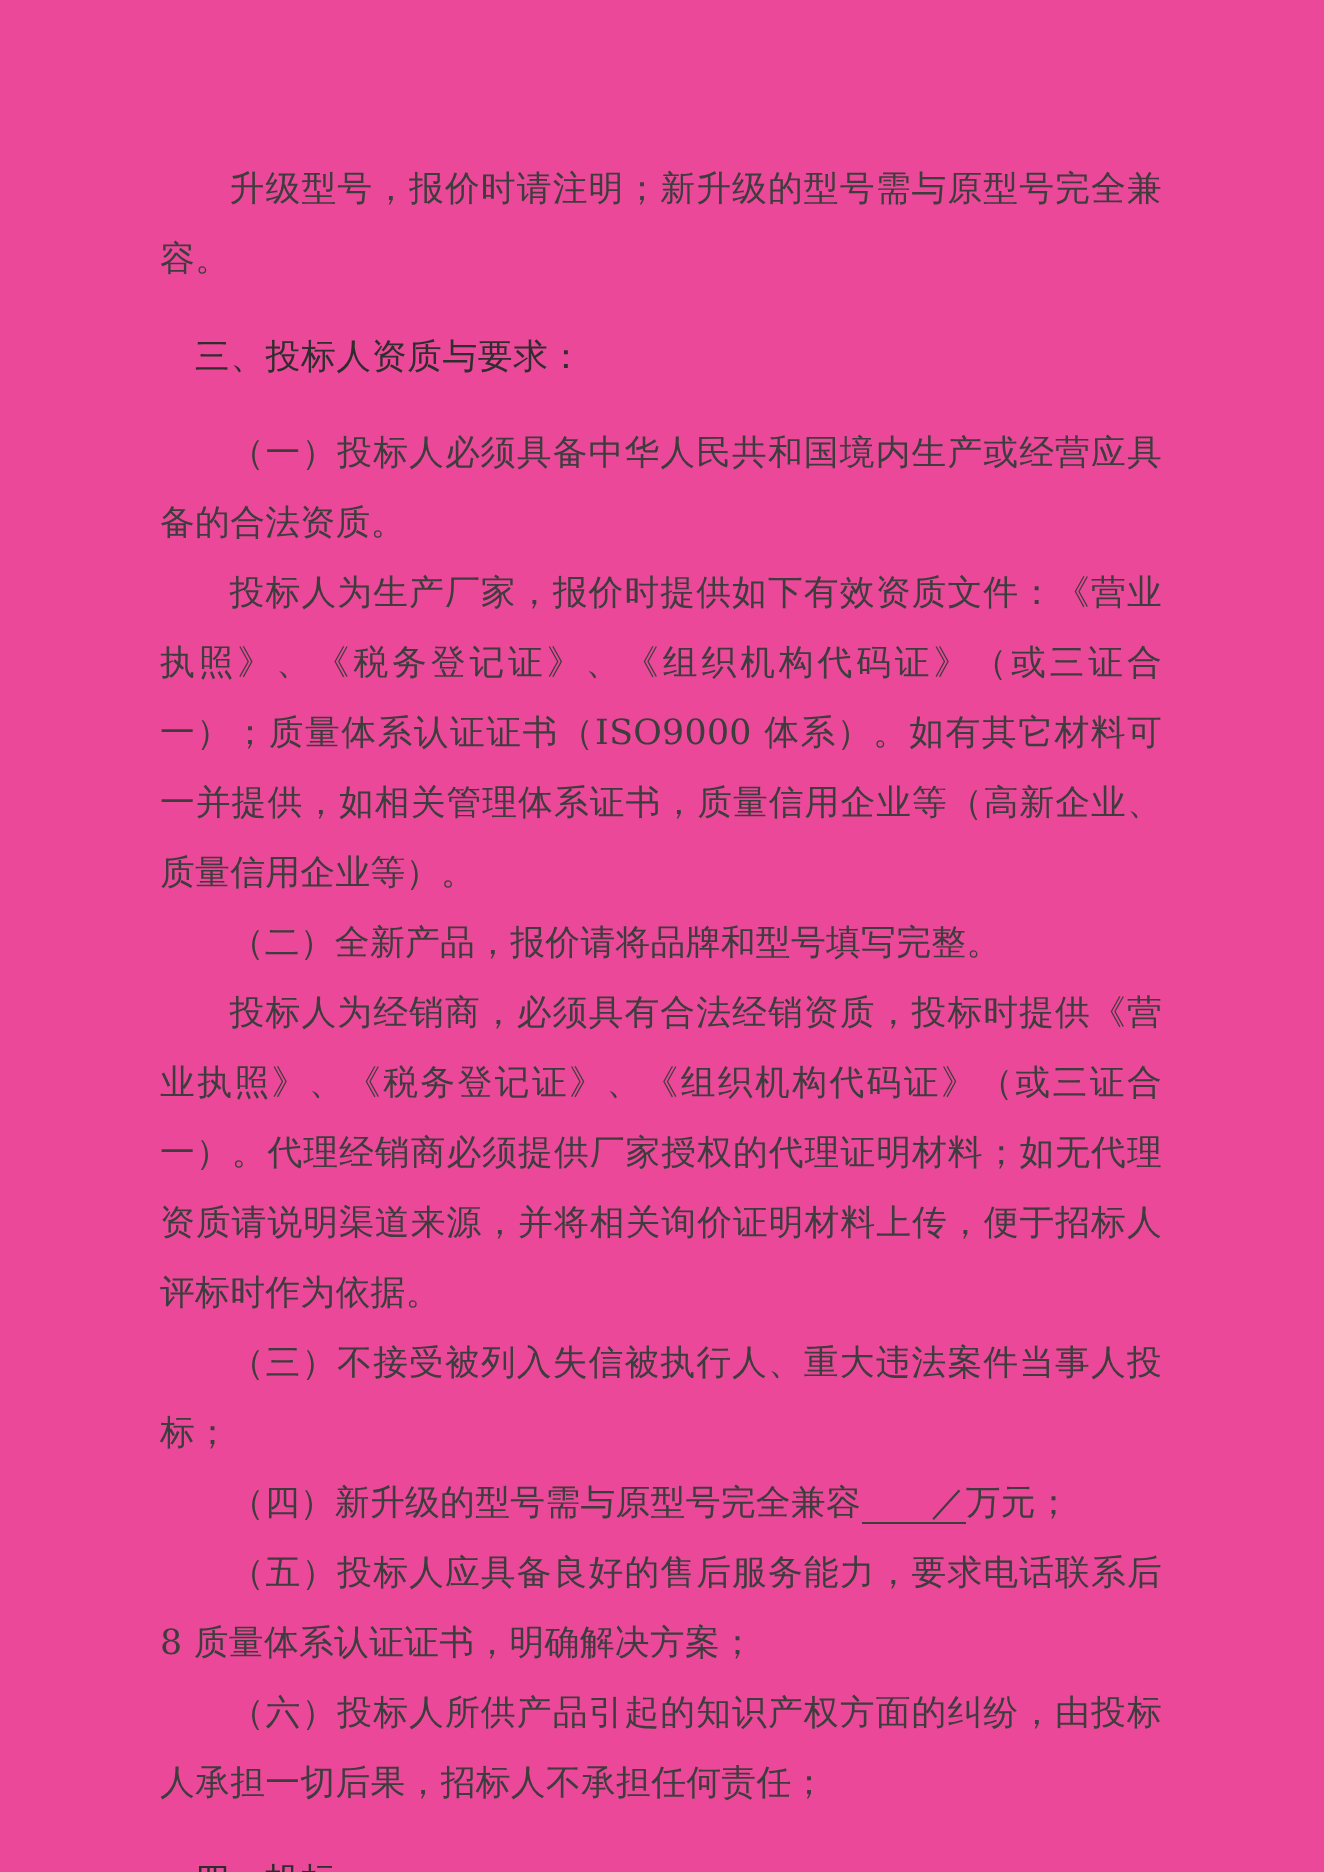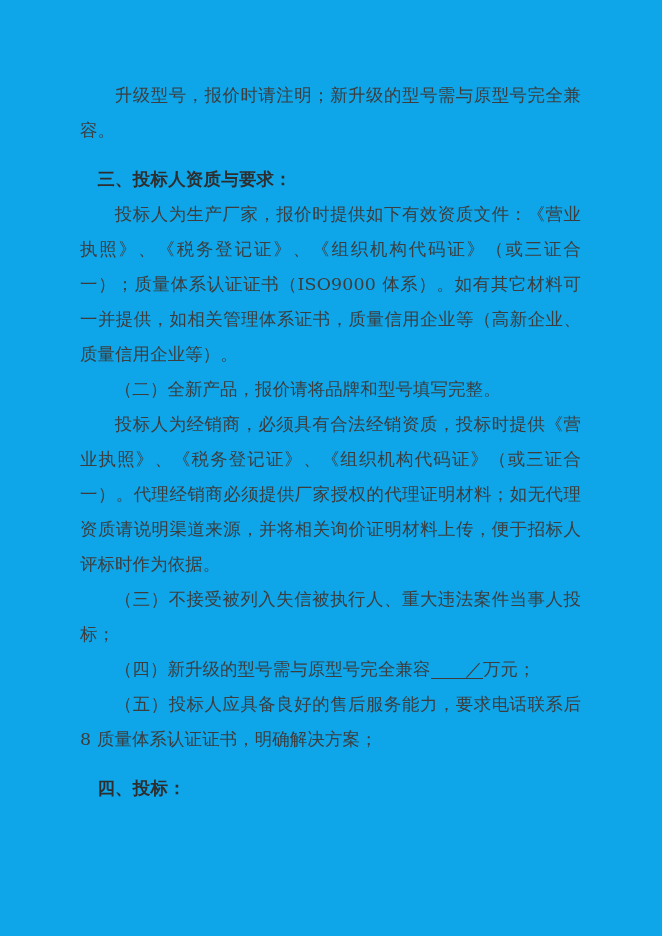--- a/index.html
+++ b/index.html
@@ -13,21 +13,21 @@
     height: 936px;
     overflow: hidden;
     font-family: "DejaVu Serif", "Liberation Serif", serif;
     color: #3d3d3d;
   }
 
   .page {
     position: relative;
     width: 662px;
     height: 936px;
-    background: #0ea5e9;
+    background: #ec4899;
     box-sizing: border-box;
   }
 
   .doc-body {
     position: absolute;
     left: 80px;
     top: 78px;
     width: 501px;
   }
 
@@ -46,21 +46,21 @@
   
   .indent {
     text-indent: 2em;
   }
 
   
   .heading {
     margin: 0;
     font-size: 17.4px;
     line-height: 35px;
-    font-weight: bold;
+    font-weight: normal;
     text-indent: 1em;
     letter-spacing: 0.3px;
     color: #2e2e2e;
   }
 
   
   .gap-heading-top   { margin-top: 14px; }
   .gap-heading-bot   { margin-top: 13px; }
   .gap-sec4-top      { margin-top: 14px; }
 
@@ -77,30 +77,32 @@
 </head>
 <body>
 
 <div class="page">
   <div class="doc-body">
 
     <p class="para indent">升级型号，报价时请注明；新升级的型号需与原型号完全兼容。</p>
 
     <h2 class="heading gap-heading-top">三、投标人资质与要求：</h2>
 
+    <p class="para indent gap-heading-bot">（一）投标人必须具备中华人民共和国境内生产或经营应具备的合法资质。</p>
 
     <p class="para indent">投标人为生产厂家，报价时提供如下有效资质文件：《营业执照》、《税务登记证》、《组织机构代码证》（或三证合一）；质量体系认证证书（ISO9000 体系）。如有其它材料可一并提供，如相关管理体系证书，质量信用企业等（高新企业、质量信用企业等）。</p>
 
     <p class="para indent">（二）全新产品，报价请将品牌和型号填写完整。</p>
 
     <p class="para indent">投标人为经销商，必须具有合法经销资质，投标时提供《营业执照》、《税务登记证》、《组织机构代码证》（或三证合一）。代理经销商必须提供厂家授权的代理证明材料；如无代理资质请说明渠道来源，并将相关询价证明材料上传，便于招标人评标时作为依据。</p>
 
     <p class="para indent">（三）不接受被列入失信被执行人、重大违法案件当事人投标；</p>
 
     <p class="para indent"><span>（四）新升级的型号需与原型号完全兼容</span><span class="blank">／</span><span>万元；</span></p>
 
     <p class="para indent">（五）投标人应具备良好的售后服务能力，要求电话联系后8 质量体系认证证书，明确解决方案；</p>
 
+    <p class="para indent">（六）投标人所供产品引起的知识产权方面的纠纷，由投标人承担一切后果，招标人不承担任何责任；</p>
 
     <h2 class="heading gap-sec4-top">四、投标：</h2>
 
   </div>
 </div>
 
 </body></html>

